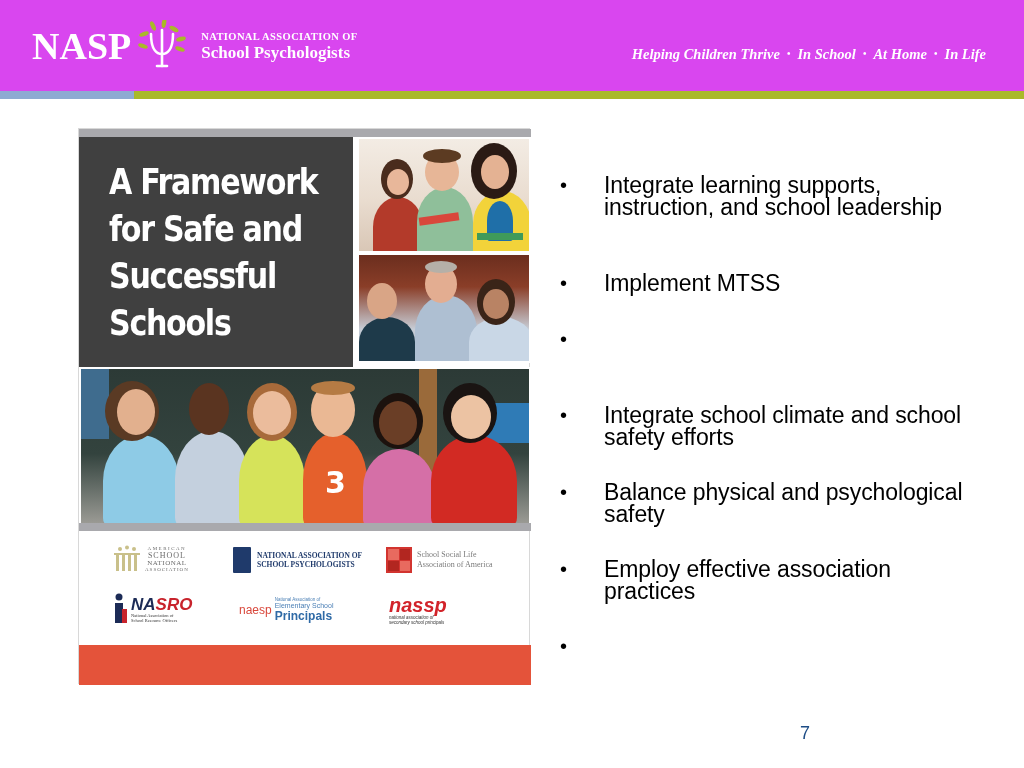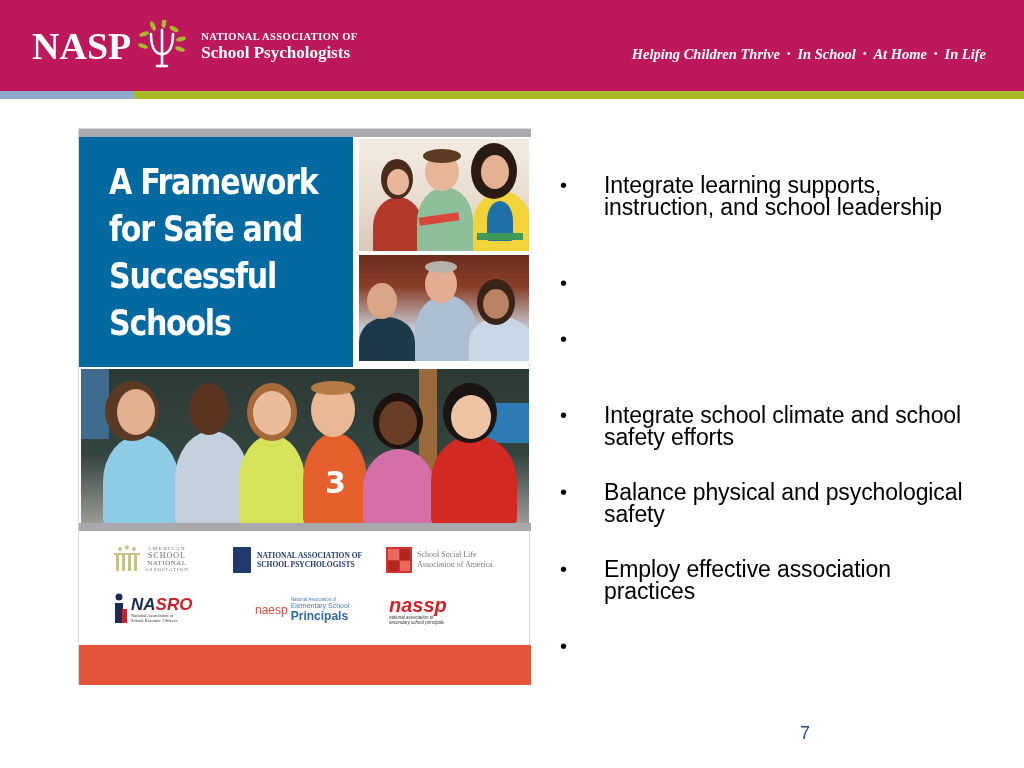--- a/index.html
+++ b/index.html
@@ -2,21 +2,21 @@
 <html><head>
   <meta charset="utf-8">
   <style>
     * { box-sizing: border-box; margin: 0; padding: 0; }
     html, body { width: 1024px; height: 768px; overflow: hidden; background: #ffffff; }
     body { position: relative; font-family: "Liberation Sans", sans-serif; }
 
     
     .header {
       position: absolute; left: 0; top: 0; width: 1024px; height: 91px;
-      background: #be185d;
+      background: #d946ef;
     }
     .logo { position: absolute; left: 32px; top: 20px; height: 52px; display: flex; align-items: center; }
     .logo-nasp {
       font-family: "Liberation Serif", serif; font-weight: bold; color: #ffffff;
       font-size: 38px; letter-spacing: 0px; line-height: 1;
     }
     .logo-psi { position: relative; width: 54px; height: 52px; margin-left: 4px; }
     .logo-psi svg { position: absolute; left: 0; top: 0; }
     .logo-text { margin-left: 12px; color: #ffffff; font-family: "Liberation Serif", serif; }
     .logo-text .l1 { font-size: 10.5px; font-weight: bold; letter-spacing: 0.4px; line-height: 13px; }
@@ -33,21 +33,21 @@
     .stripe-green { position: absolute; left: 134px; top: 91px; width: 890px; height: 8px; background: #a9b929; }
 
     
     .cover {
       position: absolute; left: 78px; top: 128px; width: 452px; height: 556px;
       background: #ffffff; border: 1px solid #d8d8d8;
     }
     .cover-topbar { position: absolute; left: 0; top: 0; width: 452px; height: 8px; background: #a9a9ad; }
     .cover-title-box {
       position: absolute; left: 0; top: 8px; width: 274px; height: 278px;
-      background: #0369a1;
+      background: #404040;
     }
     .cover-title {
       position: absolute; left: 30px; top: 22px; color: #ffffff;
       font-family: "DejaVu Sans", sans-serif; font-weight: bold; font-size: 35px;
       line-height: 47px; letter-spacing: -1.5px; transform: scaleX(0.86); transform-origin: left top;
       white-space: pre-line;
     }
     .photo {
       position: absolute; overflow: hidden; border: 2px solid #ffffff;
     }
@@ -240,21 +240,21 @@
           <rect x="9" y="16" width="5" height="14" fill="#c8232c"></rect>
       </svg>
       <div style="margin-left:2px;">
         <div style="font-family:'Liberation Sans',sans-serif;font-weight:bold;font-style:italic;font-size:17px;line-height:17px;"><span style="color:#1c2b56;">NA</span><span style="color:#c8232c;">SRO</span></div>
         <div class="p-small" style="font-size:4.5px;line-height:5px;color:#333;letter-spacing:0;">National Association of</div>
         <div class="p-small" style="font-size:4.5px;line-height:5px;color:#333;letter-spacing:0;">School Resource Officers</div>
       </div>
     </div>
 
     <div class="partner" style="left:160px;top:66px;">
-      <div style="font-family:'Liberation Sans',sans-serif;color:#d9473b;font-size:12px;line-height:12px;margin-left:16px;">naesp</div>
+      <div style="font-family:'Liberation Sans',sans-serif;color:#d9473b;font-size:12px;line-height:12px;">naesp</div>
       <div style="margin-left:3px;">
         <div style="font-size:4.5px;line-height:5px;color:#4a7fb5;font-family:'Liberation Sans',sans-serif;">National Association of</div>
         <div style="font-size:7px;line-height:8px;color:#4a7fb5;font-family:'Liberation Sans',sans-serif;">Elementary School</div>
         <div style="font-size:12px;line-height:13px;color:#2f6aa6;font-weight:bold;font-family:'Liberation Sans',sans-serif;">Principals</div>
       </div>
     </div>
 
     <div class="partner" style="left:310px;top:64px;flex-direction:column;align-items:flex-start;">
       <div style="font-family:'Liberation Sans',sans-serif;font-weight:bold;font-style:italic;color:#d2232a;font-size:20px;line-height:20px;">nassp</div>
       <div style="font-size:4.5px;line-height:5px;color:#333;font-style:italic;font-family:'Liberation Sans',sans-serif;">national association of</div>
@@ -265,20 +265,21 @@
   <div class="cover-bottom"></div>
 </div>
 
 <ul class="bullets">
   <li class="bullet" style="top:2px;">
     <span class="dot">•</span>
     <span class="txt">Integrate learning supports, instruction, and school leadership</span>
   </li>
   <li class="bullet" style="top:100px;">
     <span class="dot">•</span>
+    <span class="txt">Implement MTSS</span>
   </li>
   <li class="bullet" style="top:156px;">
     <span class="dot">•</span>
   </li>
   <li class="bullet" style="top:232px;">
     <span class="dot">•</span>
     <span class="txt">Integrate school climate and school safety efforts</span>
   </li>
   <li class="bullet" style="top:309px;">
     <span class="dot">•</span>

